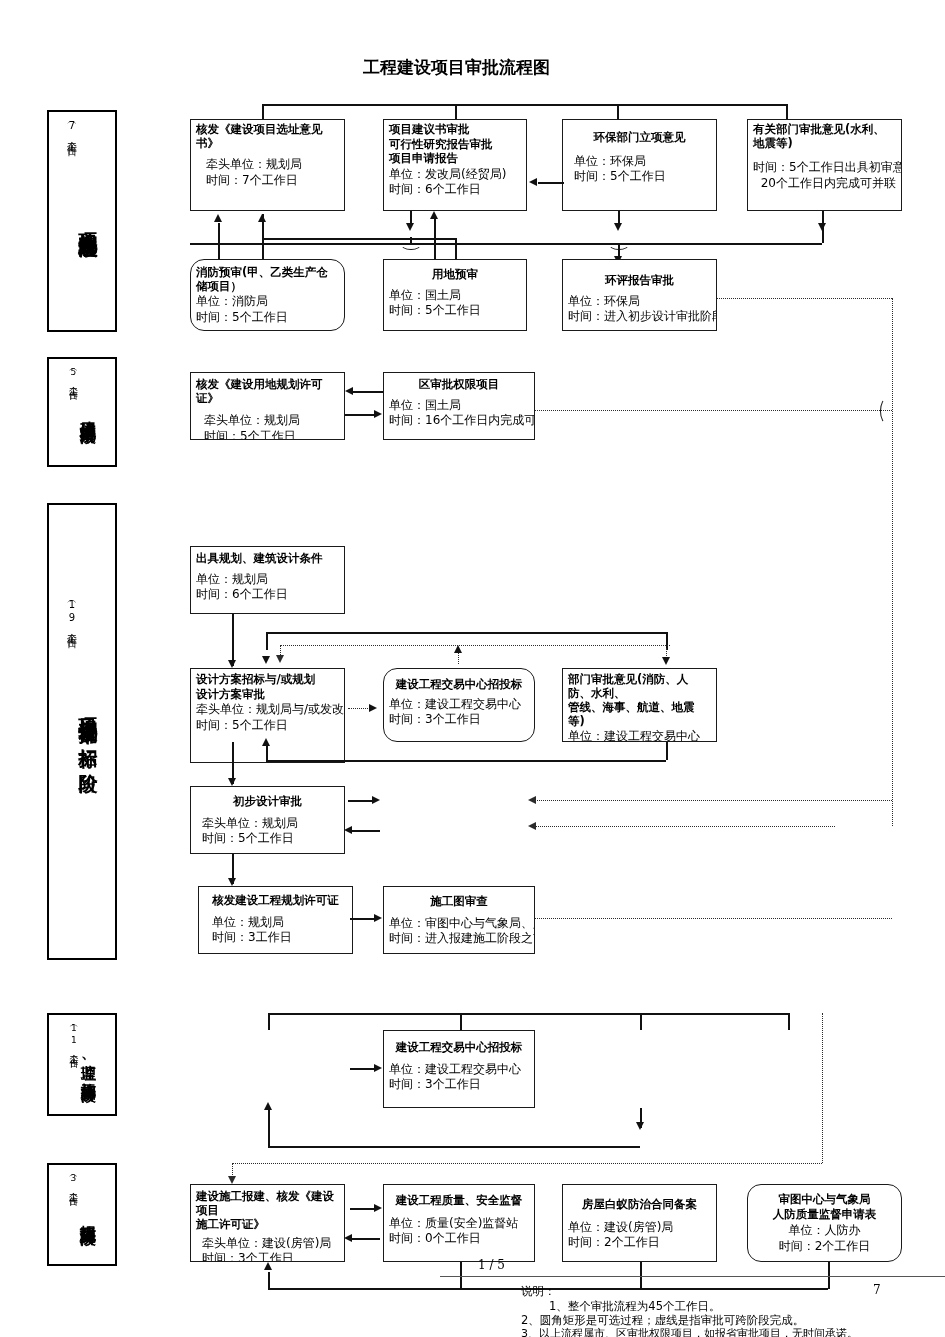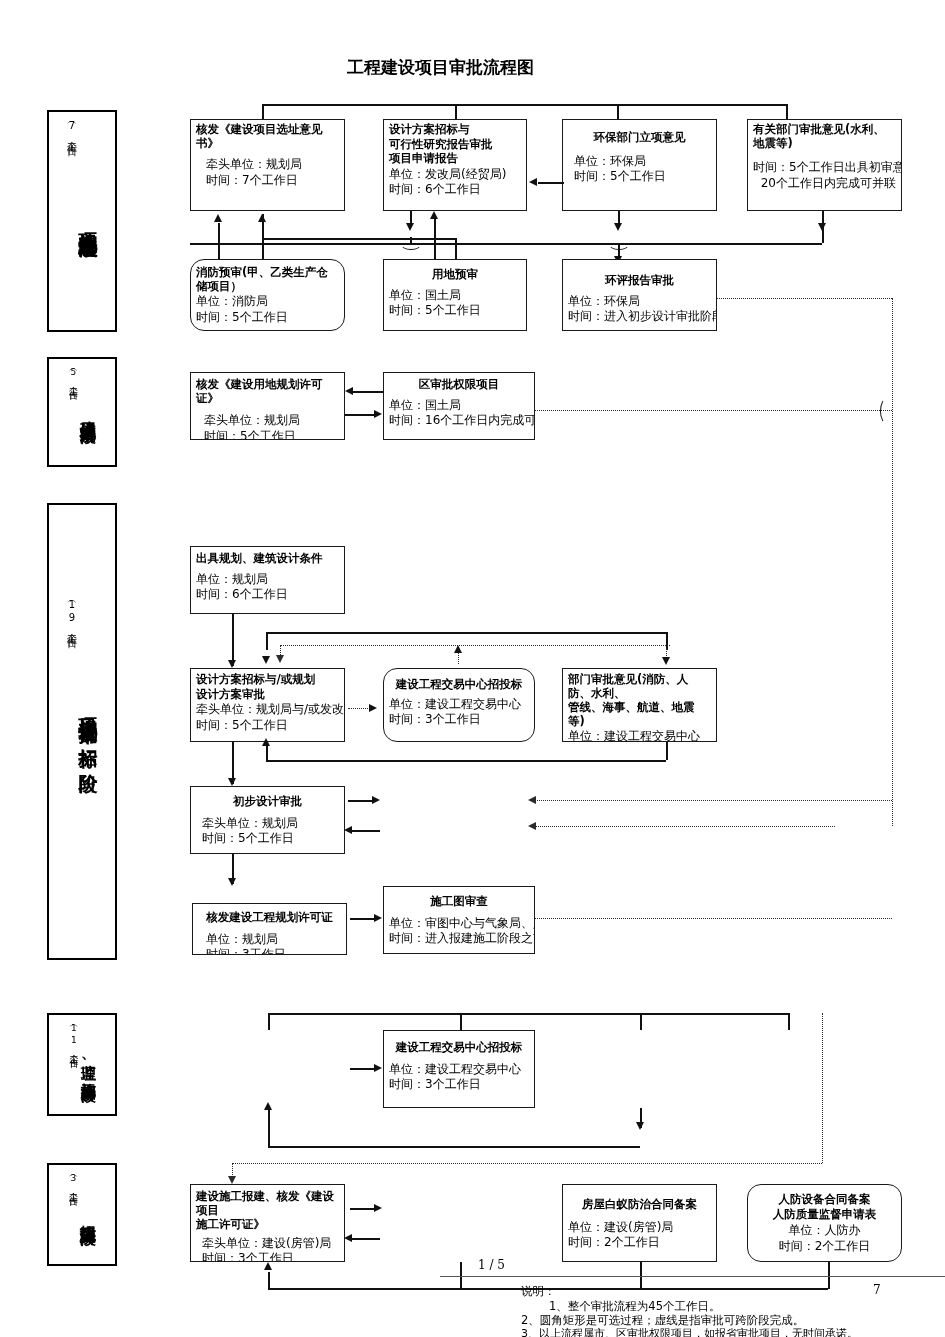--- a/index.html
+++ b/index.html
@@ -44,21 +44,21 @@
   
   .foot{position:absolute;font-size:11.5px;line-height:1.32;white-space:pre-line;}
   .pg{position:absolute;font-family:"DejaVu Serif","Liberation Serif",serif;font-size:12px;}
   .rule{position:absolute;height:1px;background:#555;}
 </style>
 </head>
 <body>
 
 <div id="sheet">
 
-  <div class="ttl" style="left:347px;top:56px;">工程建设项目审批流程图</div>
+  <div class="ttl" style="left:363px;top:56px;">工程建设项目审批流程图</div>
 
   <div class="stage" style="left:47px;top:110px;width:70px;height:222px;">
     <div class="vtxt">
       <div class="vname">立项规划选址阶段</div>
       <div class="vdays">（7个工作日）</div>
     </div>
   </div>
   <div class="stage" style="left:47px;top:357px;width:70px;height:110px;">
     <div class="vtxt">
       <div class="vname" style="font-size:16px;">建设用地审批阶段</div>
@@ -90,21 +90,21 @@
   <div class="ln vl" style="left:617px;top:104px;height:15px;"></div>
   <div class="ln vl" style="left:786px;top:104px;height:15px;"></div>
 
   <div class="node" style="left:190px;top:119px;width:155px;height:92px;">
     <div class="nt lft md">核发《建设项目选址意见书》</div>
     <div class="nl" style="margin-top:7px;margin-left:10px;">牵头单位：规划局</div>
     <div class="nl" style="margin-left:10px;">时间：7个工作日</div>
   </div>
 
   <div class="node" style="left:383px;top:119px;width:144px;height:92px;">
-    <div class="nt lft md">设计方案招标与</div>
+    <div class="nt lft md">项目建议书审批</div>
     <div class="nt lft md">可行性研究报告审批</div>
     <div class="nt lft md">项目申请报告</div>
     <div class="nl md">单位：发改局(经贸局)</div>
     <div class="nl md">时间：6个工作日</div>
   </div>
 
   <div class="node" style="left:562px;top:119px;width:155px;height:92px;">
     <div class="nt c" style="margin-top:8px;">环保部门立项意见</div>
     <div class="nl" style="margin-top:9px;margin-left:6px;">单位：环保局</div>
     <div class="nl" style="margin-left:6px;">时间：5个工作日</div>
@@ -192,21 +192,21 @@
 
   <div class="node" style="left:190px;top:546px;width:155px;height:68px;">
     <div class="nt lft md" style="margin-top:2px;">出具规划、建筑设计条件</div>
     <div class="nl" style="margin-top:6px;">单位：规划局</div>
     <div class="nl">时间：6个工作日</div>
   </div>
 
   <div class="ln vl" style="left:232px;top:614px;height:52px;"></div>
   <div class="arw dn" style="left:228px;top:660px;"></div>
 
-  <div class="node" style="left:190px;top:668px;width:155px;height:74px;">
+  <div class="node" style="left:190px;top:668px;width:155px;height:95px;">
     <div class="nt lft md" style="margin-top:1px;">设计方案招标与/或规划</div>
     <div class="nt lft md">设计方案审批</div>
     <div class="nl sm">牵头单位：规划局与/或发改(经贸)局</div>
     <div class="nl md">时间：5个工作日</div>
   </div>
 
   <div class="node round" style="left:383px;top:668px;width:152px;height:74px;">
     <div class="nt c md" style="margin-top:6px;">建设工程交易中心招投标</div>
     <div class="nl md" style="margin-top:5px;">单位：建设工程交易中心</div>
     <div class="nl md">时间：3个工作日</div>
@@ -257,21 +257,21 @@
   <div class="arw lf" style="left:344px;top:826px;"></div>
 
   <div class="dsh-h" style="left:535px;top:800px;width:357px;"></div>
   <div class="arw lf" style="left:528px;top:796px;border-right-color:#2b2b2b;"></div>
   <div class="dsh-h" style="left:535px;top:826px;width:300px;"></div>
   <div class="arw lf" style="left:528px;top:822px;border-right-color:#2b2b2b;"></div>
 
   <div class="ln vl" style="left:232px;top:854px;height:30px;"></div>
   <div class="arw dn" style="left:228px;top:878px;"></div>
 
-  <div class="node" style="left:192px;top:886px;width:155px;height:52px;margin-top:17px;">
+  <div class="node" style="left:198px;top:886px;width:155px;height:68px;">
     <div class="nt c md" style="margin-top:4px;">核发建设工程规划许可证</div>
     <div class="nl" style="margin-top:7px;margin-left:8px;">单位：规划局</div>
     <div class="nl" style="margin-left:8px;">时间：3工作日</div>
   </div>
 
   <div class="node" style="left:383px;top:886px;width:152px;height:68px;">
     <div class="nt c" style="margin-top:5px;">施工图审查</div>
     <div class="nl md" style="margin-top:7px;">单位：审图中心与气象局、人防</div>
     <div class="nl md">时间：进入报建施工阶段之前</div>
   </div>
@@ -308,29 +308,34 @@
   <div class="dsh-v" style="left:232px;top:1163px;height:18px;"></div>
   <div class="arw dn" style="left:228px;top:1176px;border-top-color:#2b2b2b;"></div>
 
   <div class="node" style="left:190px;top:1184px;width:155px;height:78px;">
     <div class="nt lft md" style="margin-top:2px;">建设施工报建、核发《建设项目</div>
     <div class="nt lft md">施工许可证》</div>
     <div class="nl md" style="margin-top:4px;margin-left:6px;">牵头单位：建设(房管)局</div>
     <div class="nl md" style="margin-left:6px;">时间：3个工作日</div>
   </div>
 
+  <div class="node" style="left:383px;top:1184px;width:152px;height:78px;">
+    <div class="nt c md" style="margin-top:6px;">建设工程质量、安全监督</div>
+    <div class="nl md" style="margin-top:8px;">单位：质量(安全)监督站</div>
+    <div class="nl md">时间：0个工作日</div>
+  </div>
 
   <div class="node" style="left:562px;top:1184px;width:155px;height:78px;">
     <div class="nt c md" style="margin-top:10px;">房屋白蚁防治合同备案</div>
     <div class="nl md" style="margin-top:8px;">单位：建设(房管)局</div>
     <div class="nl md">时间：2个工作日</div>
   </div>
 
   <div class="node round" style="left:747px;top:1184px;width:155px;height:78px;">
-    <div class="nt c md" style="margin-top:5px;">人防设备合同备案</div>
+    <div class="nt c md" style="margin-top:5px;">审图中心与气象局</div>
     <div class="nt c md">人防质量监督申请表</div>
     <div class="nl md c" style="margin-top:2px;">单位：人防办</div>
     <div class="nl md c">时间：2个工作日</div>
   </div>
 
   <div class="ln hl" style="left:350px;top:1208px;width:26px;"></div>
   <div class="arw rt" style="left:374px;top:1204px;"></div>
   <div class="ln hl" style="left:352px;top:1238px;width:28px;"></div>
   <div class="arw lf" style="left:344px;top:1234px;"></div>
 

